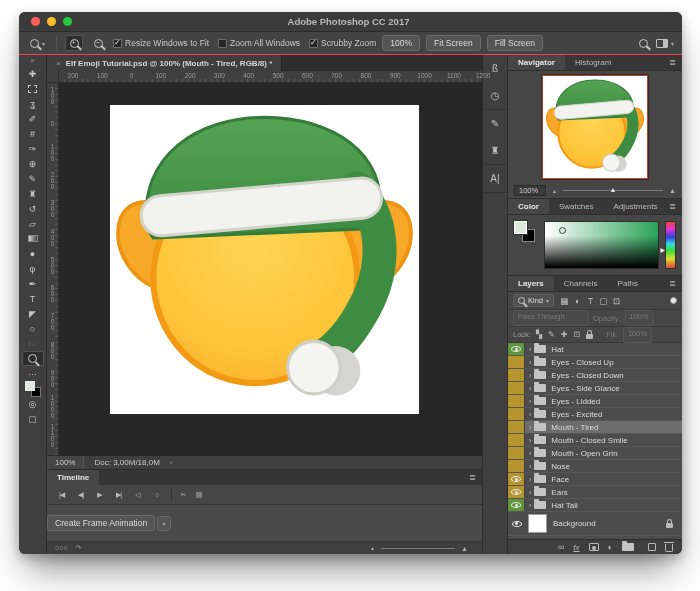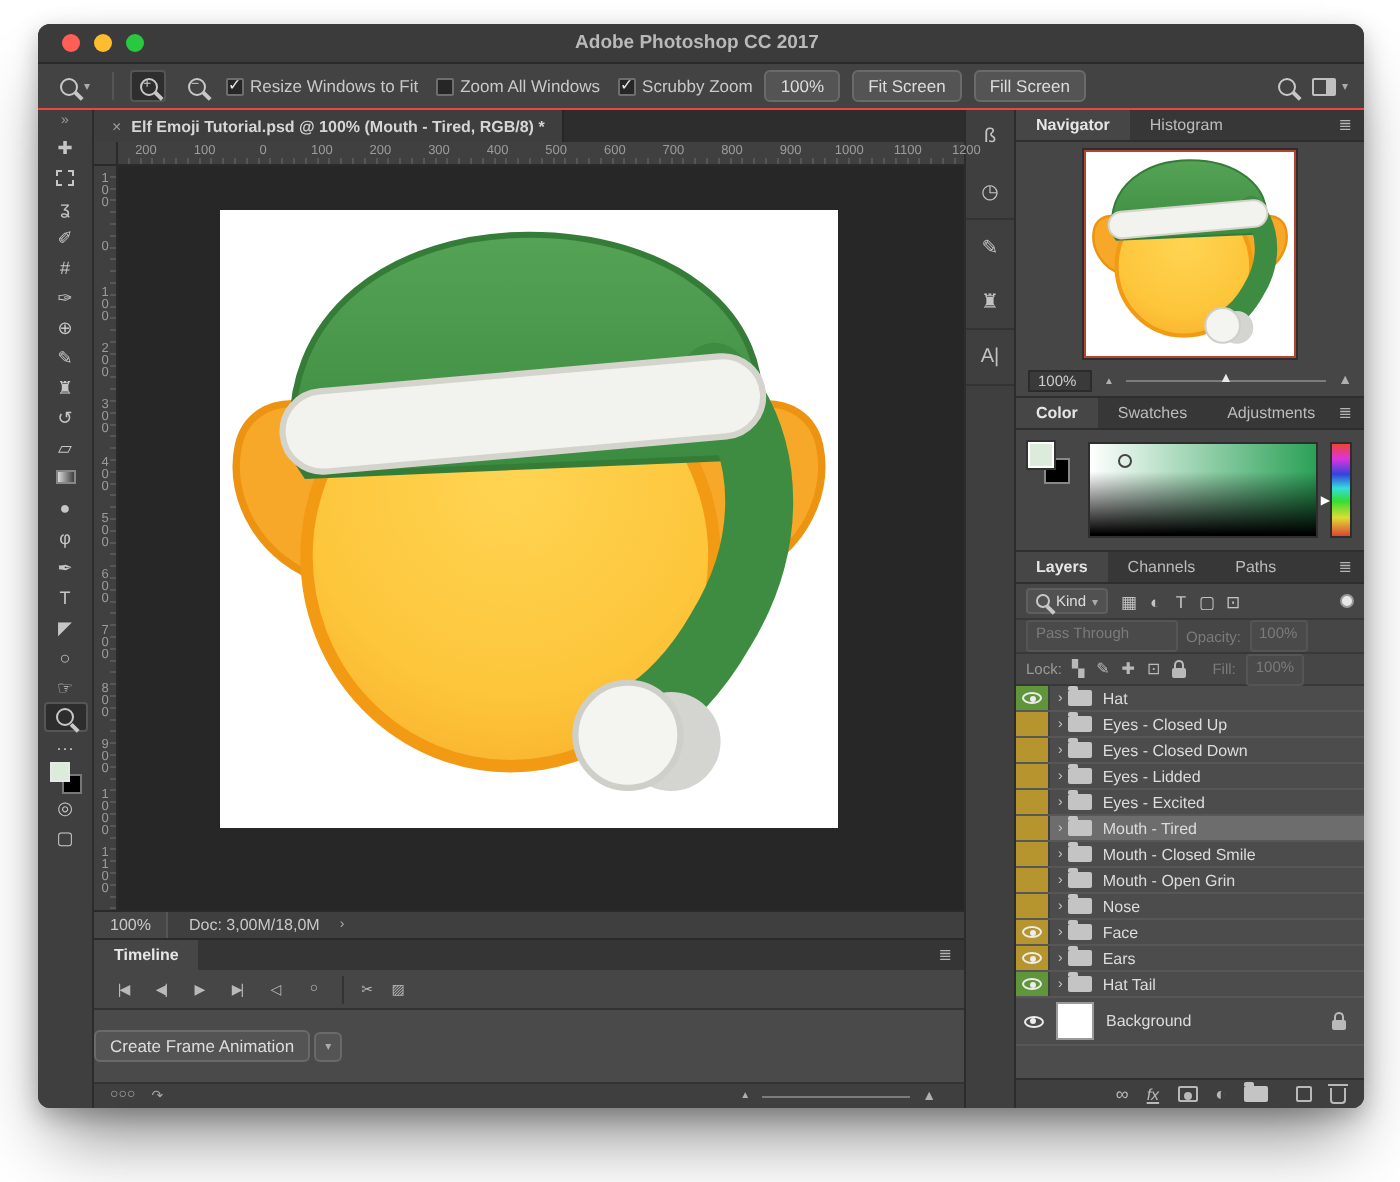--- a/index.html
+++ b/index.html
@@ -467,20 +467,26 @@
           <div class="lrow">
             <span class="chip yellow"></span>
             <span class="exp">›</span>
             <span class="folder"></span>
             <span class="lname">Eyes - Closed Down</span>
           </div>
           <div class="lrow">
             <span class="chip yellow"></span>
             <span class="exp">›</span>
             <span class="folder"></span>
+            <span class="lname">Eyes - Side Glance</span>
+          </div>
+          <div class="lrow">
+            <span class="chip yellow"></span>
+            <span class="exp">›</span>
+            <span class="folder"></span>
             <span class="lname">Eyes - Lidded</span>
           </div>
           <div class="lrow">
             <span class="chip yellow"></span>
             <span class="exp">›</span>
             <span class="folder"></span>
             <span class="lname">Eyes - Excited</span>
           </div>
           <div class="lrow selected">
             <span class="chip yellow"></span>

